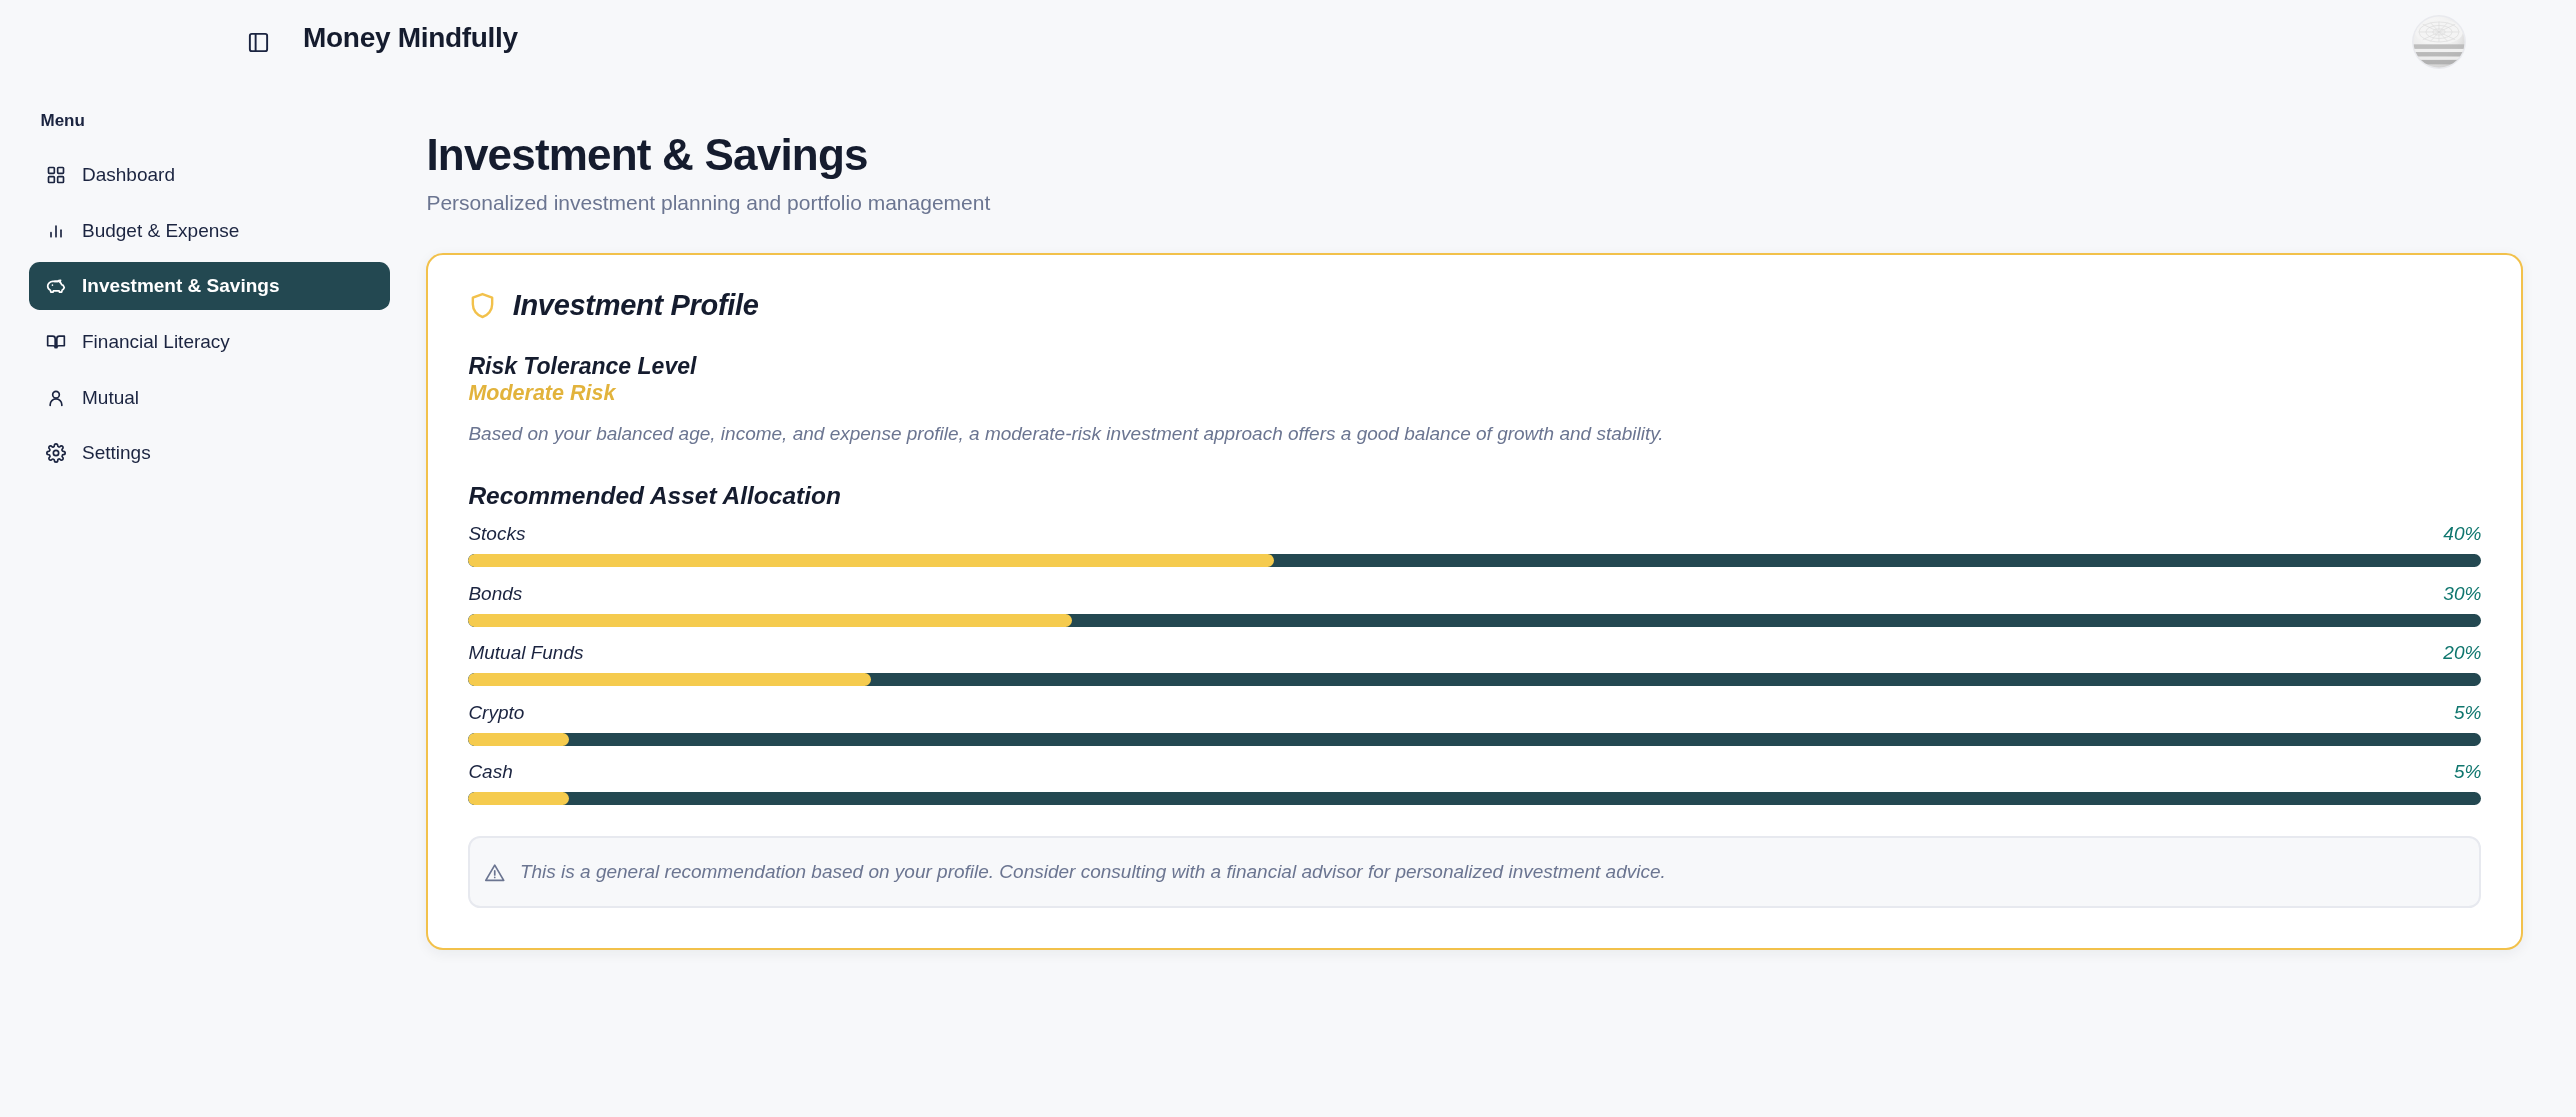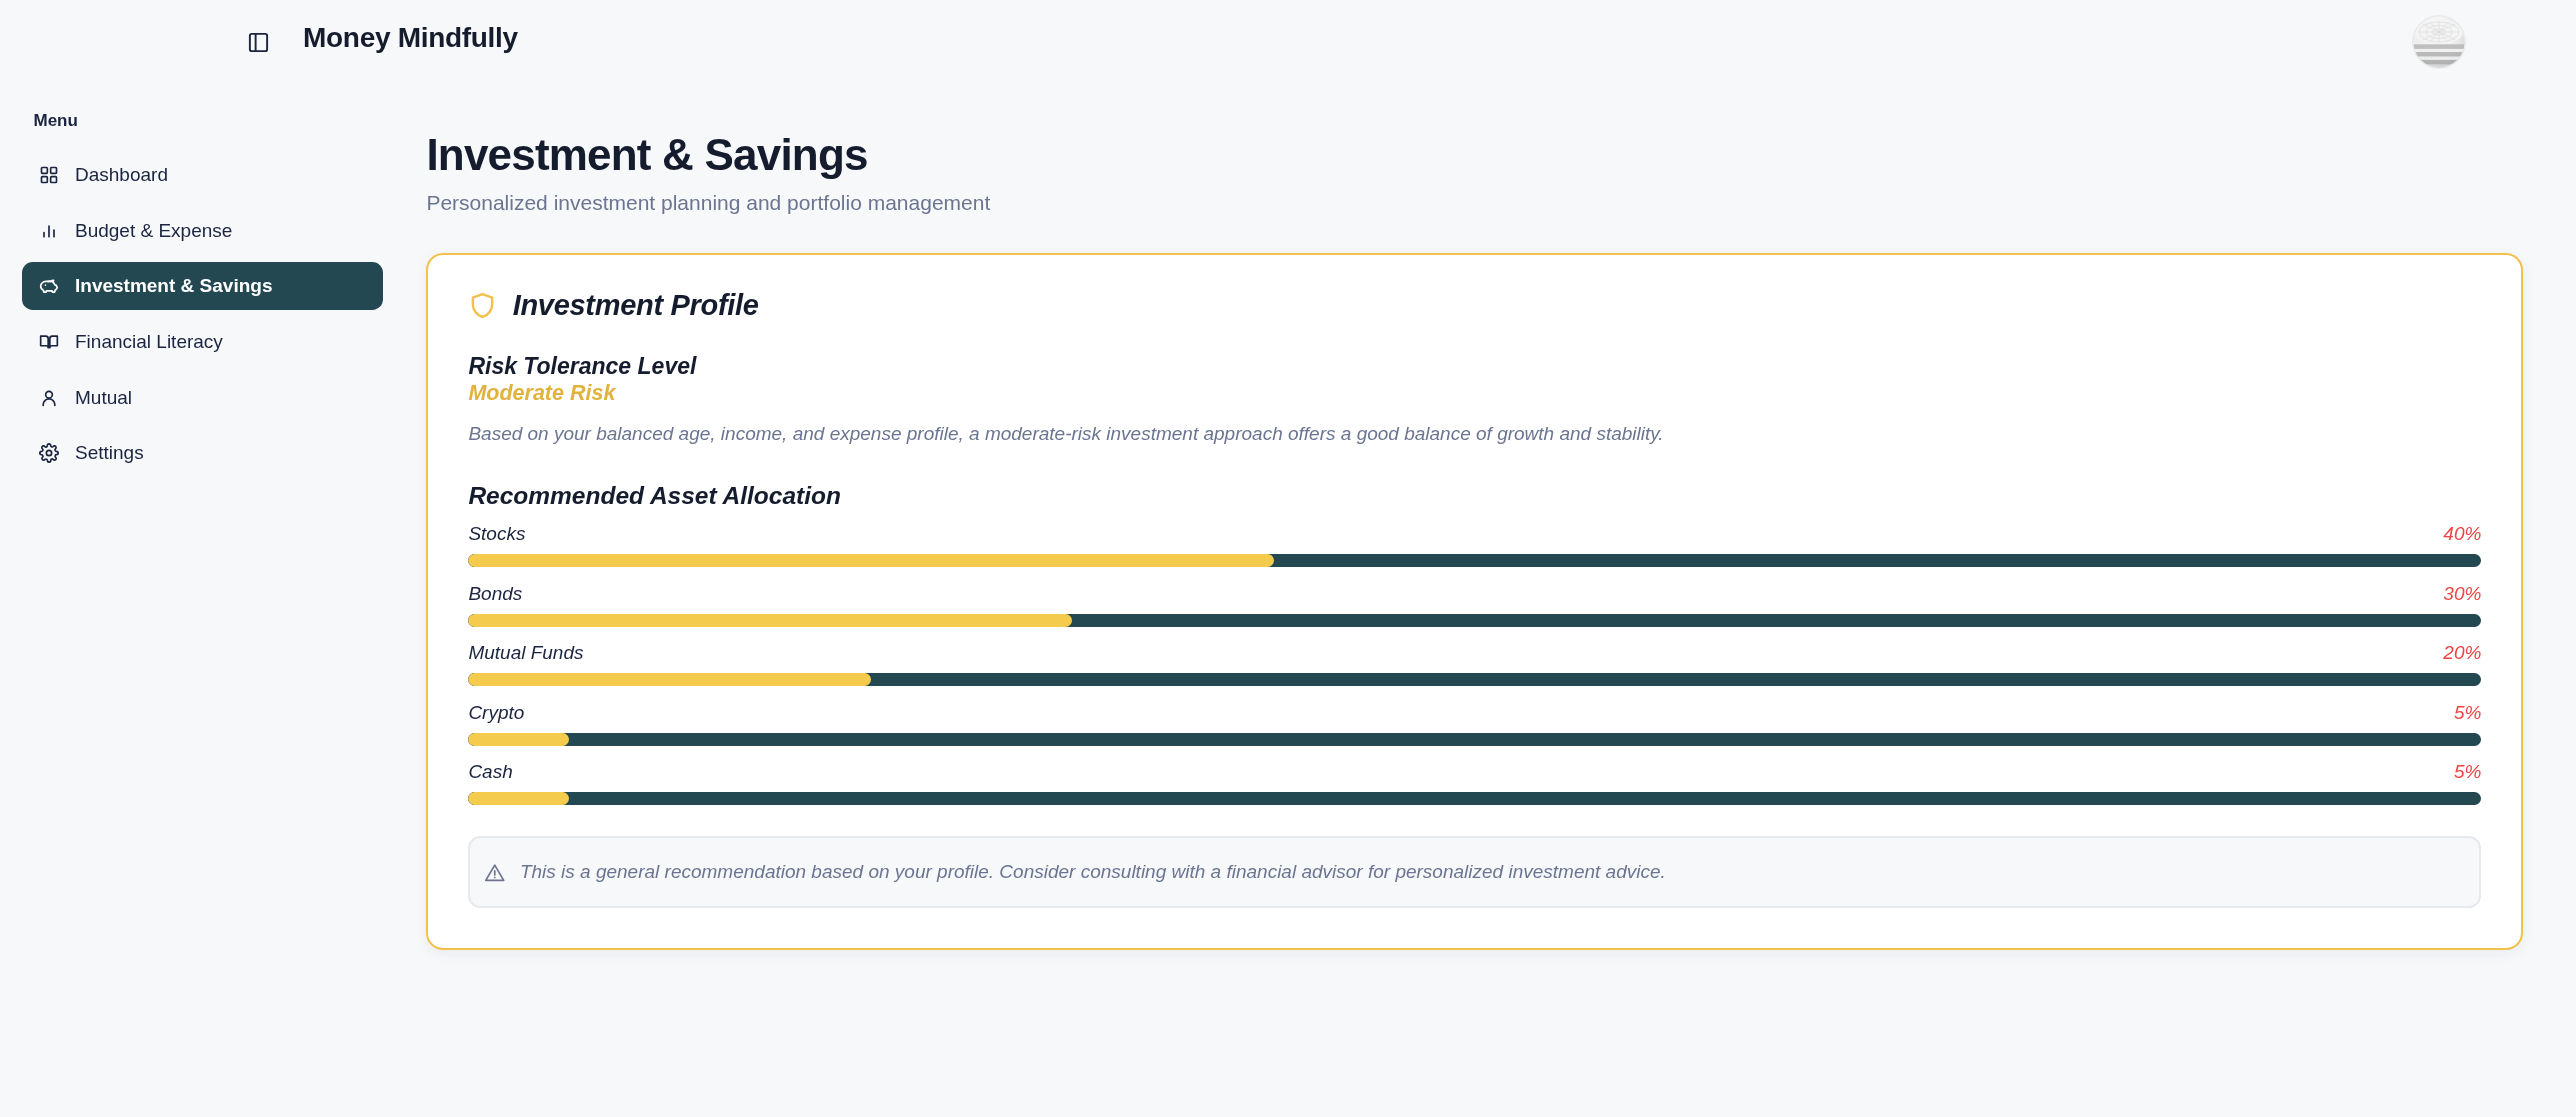--- a/index.html
+++ b/index.html
@@ -31,21 +31,21 @@
   }
   .avatar {
     position: absolute; right: 110px; top: 14.6px;
     width: 54px; height: 54px; border-radius: 50%;
     overflow: hidden;
     background: #e9eaee;
   }
 
   
   .sidebar {
-    position: absolute; top: 84px; left: 9px;
+    position: absolute; top: 84px; left: 16px;
     width: 393px; height: 1033px;
     background: #f7f8fa;
     border-right: 2.3px solid #e7e9ef;
     padding-top: 27px;
   }
   .menu-label {
     font-size: 17px; font-weight: 700; color: #1b2440;
     margin: 0 0 20px 24.5px;
   }
   .nav-item {
@@ -111,21 +111,21 @@
   .risk-desc { font-size: 19px; color: #6b7591; margin-top: 17px; }
 
   .alloc-title { font-size: 24.5px; font-weight: 700; color: #151c2e; margin: 37px 0 13px 0; }
 
   .bar-block { margin-bottom: 15.3px; }
   .bar-head {
     display: flex; justify-content: space-between; align-items: baseline;
     margin-bottom: 9.2px;
   }
   .bar-name { font-size: 19px; color: #1b2440; }
-  .bar-pct { font-size: 19px; color: #ef4444; }
+  .bar-pct { font-size: 19px; color: #0f766e; }
   .bar-track {
     position: relative;
     width: 100%; height: 13px;
     background: #234851;
     border-radius: 7.7px;
     overflow: hidden;
   }
   .bar-fill {
     position: absolute; left: 0; top: 0; height: 100%;
     background: #f5cb4e;

